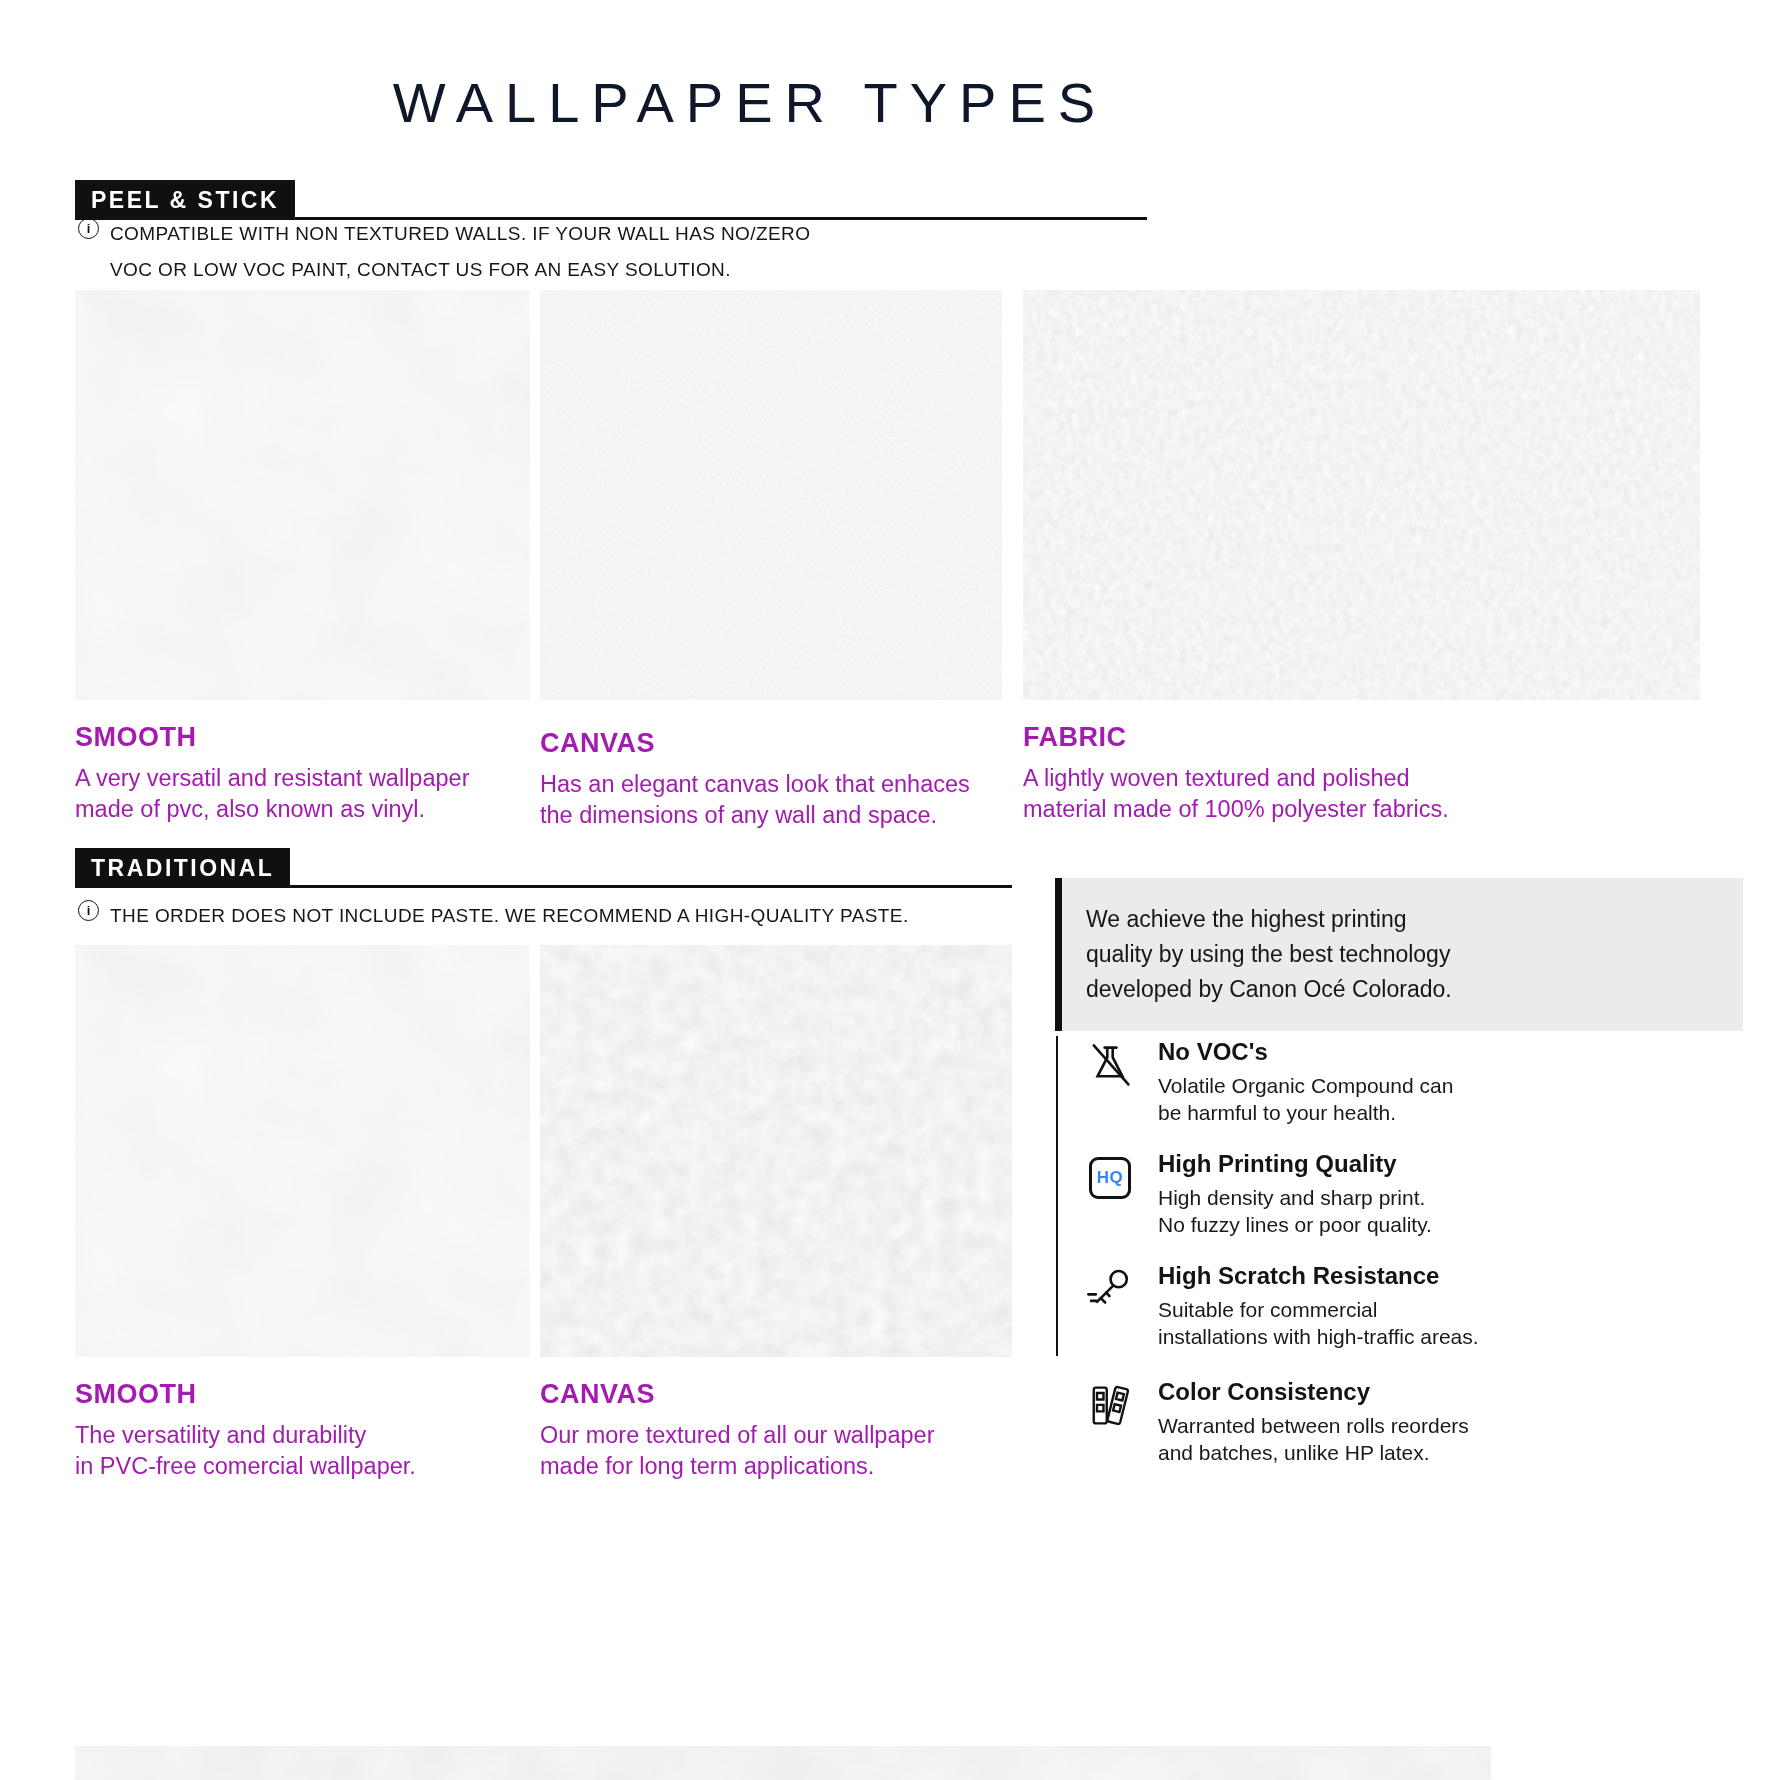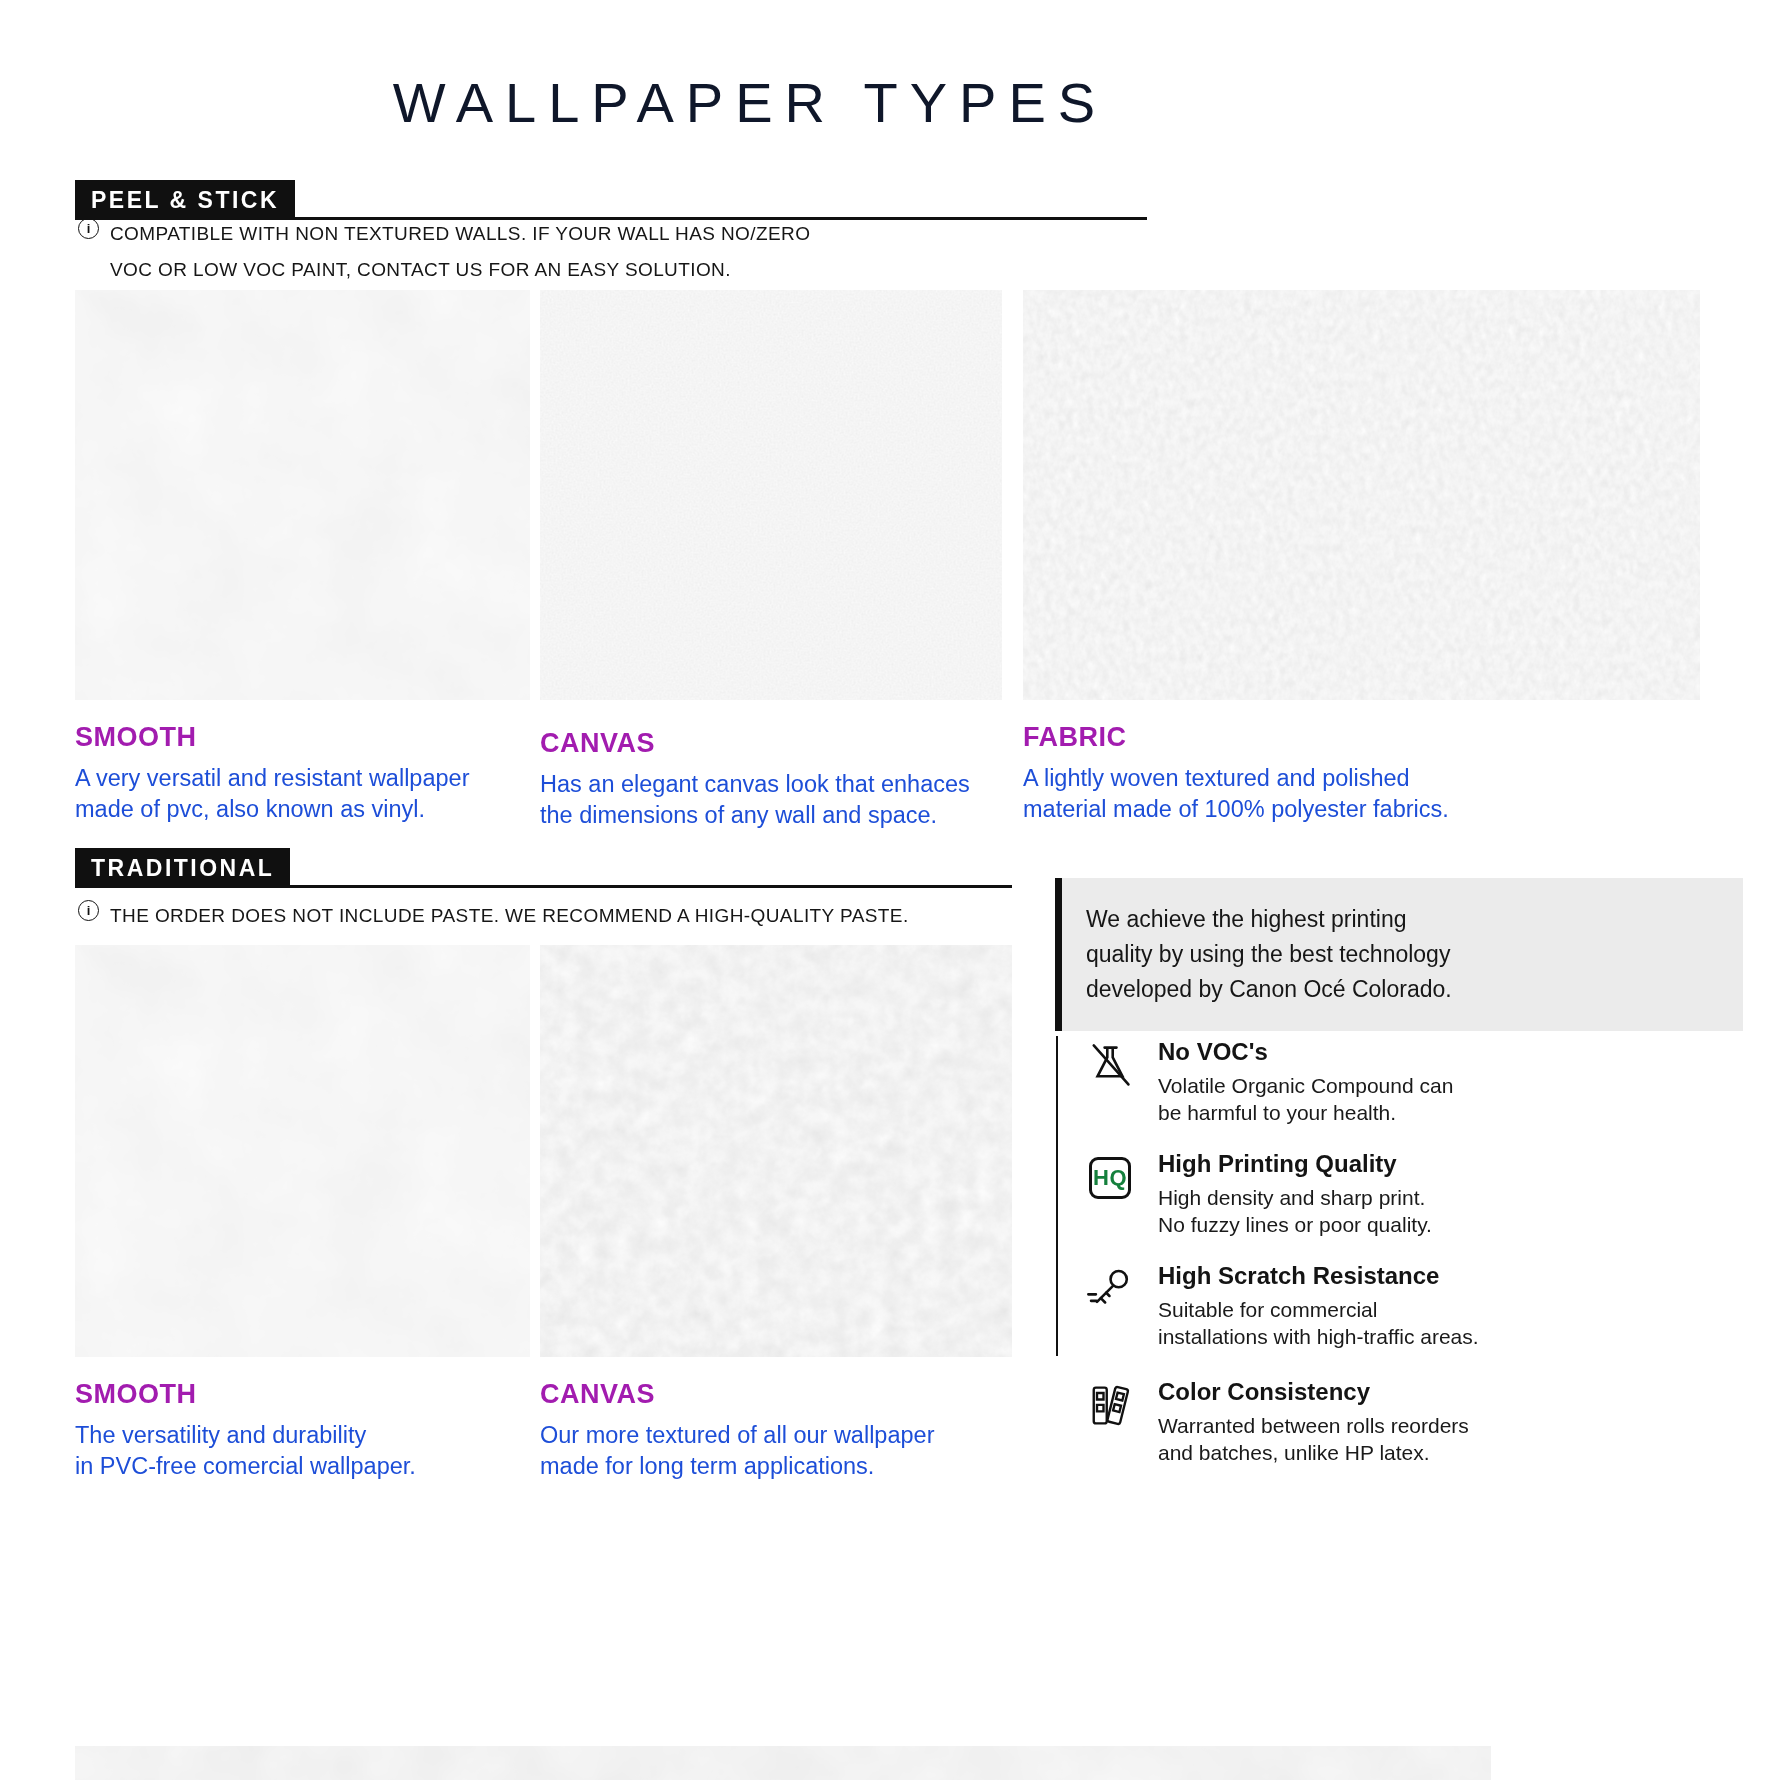--- a/index.html
+++ b/index.html
@@ -15,33 +15,33 @@
   .section-tag { background:#101010; color:#ffffff; font-size:23px; font-weight:700; letter-spacing:2.5px; padding:7px 16px 6px; white-space:nowrap; }
   .section-line { flex:1; height:3px; background:#101010; }
 
   .note { display:flex; gap:11px; align-items:flex-start; }
   .info-badge { width:21px; height:21px; min-width:21px; border:1.6px solid #111; border-radius:50%; font-size:13px; font-weight:600; display:flex; align-items:center; justify-content:center; margin-top:2px; }
   .note-text { font-size:19px; letter-spacing:0.4px; line-height:36px; color:#161616; }
 
   .swatch { width:100%; background:#efefef; }
   .swatch svg { display:block; width:100%; height:100%; }
   .card-title { font-size:27px; font-weight:700; letter-spacing:0.5px; margin-top:22px; color:#a21caf; }
-  .card-desc { font-size:23.5px; line-height:31px; margin-top:10px; color:#1d4ed8; }
+  .card-desc { font-size:23.5px; line-height:31px; margin-top:10px; color:#a21caf; }
 
   .quality { display:flex; }
   .quality-bar { width:7px; background:#101010; }
   .quality-box { flex:1; background:#ebebeb; padding:24px 24px; font-size:23px; line-height:35px; color:#161616; }
 
   .vline { width:2px; background:#111; }
 
   .feature { display:flex; gap:20px; align-items:flex-start; }
   .feature-icon { width:56px; height:56px; min-width:56px; display:flex; align-items:center; justify-content:center; }
   .feature-title { font-size:24px; font-weight:700; color:#141414; margin-bottom:6px; }
   .feature-desc { font-size:21px; line-height:27px; color:#1a1a1a; }
-  .hq-box { width:42px; height:42px; border:3px solid #111; border-radius:9px; display:flex; align-items:center; justify-content:center; font-weight:700; font-size:22px; letter-spacing:0.5px; color:#15803d; }
+  .hq-box { width:42px; height:42px; border:3px solid #111; border-radius:9px; display:flex; align-items:center; justify-content:center; font-weight:700; font-size:17px; letter-spacing:0.5px; color:#3b82f6; }
 </style>
 </head>
 <body>
 
 <svg width="0" height="0" style="position:absolute" aria-hidden="true">
   <defs>
     <filter id="tex-smooth" x="0%" y="0%" width="100%" height="100%">
       <feTurbulence type="fractalNoise" baseFrequency="0.012" numOctaves="5" seed="3"></feTurbulence>
       <feColorMatrix type="matrix" values="0.33 0.33 0.33 0 0  0.33 0.33 0.33 0 0  0.33 0.33 0.33 0 0  0 0 0 0 1"></feColorMatrix>
       <feComponentTransfer>

